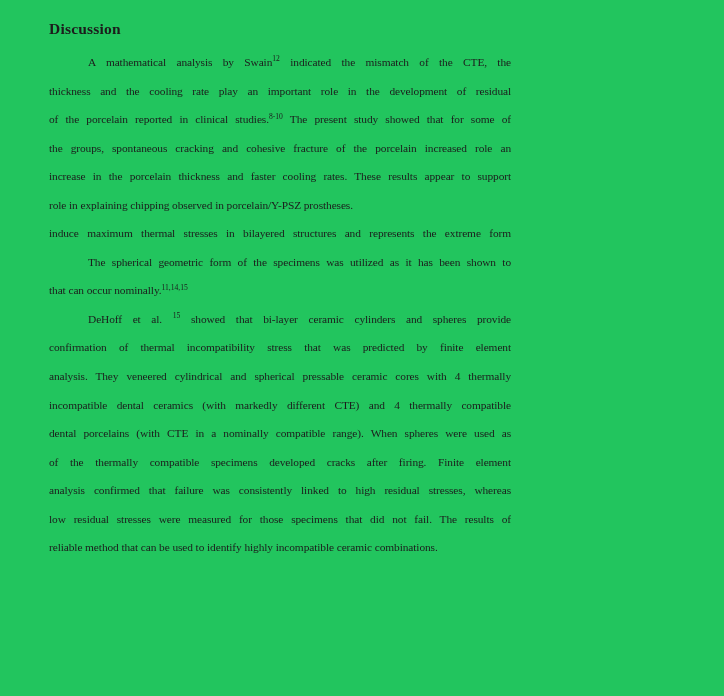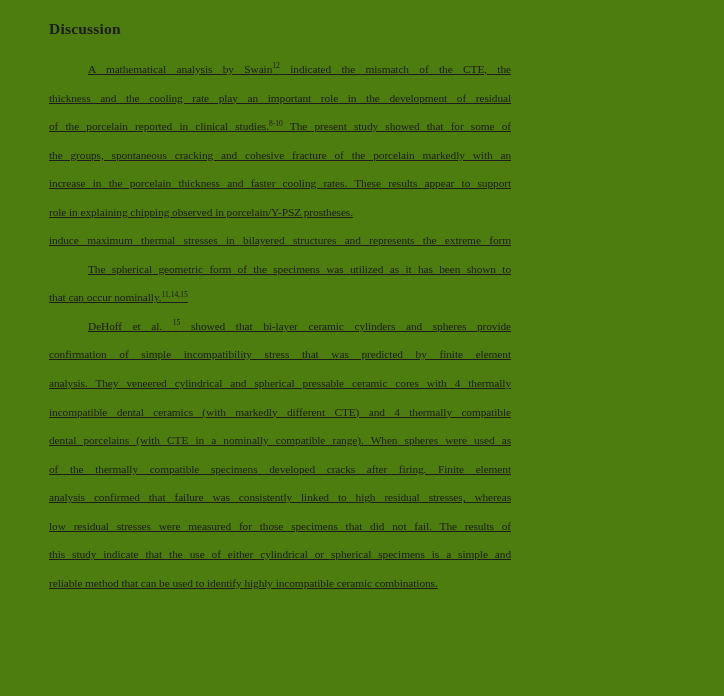--- a/index.html
+++ b/index.html
@@ -1,39 +1,38 @@
 <!DOCTYPE html>
 <html><head>
 <meta charset="utf-8">
 <style>
   html, body { margin: 0; padding: 0; background: #ffffff; }
   .page {
     position: relative;
     width: 724px;
     height: 696px;
-    background: #4d7c0f;
+    background: #22c55e;
     overflow: hidden;
     font-family: "Liberation Serif", serif;
     color: #1c1c1c;
   }
   .heading {
     position: absolute;
     left: 49px;
     top: 19px;
     font-size: 15.5px;
     font-weight: bold;
     letter-spacing: 0.2px;
     line-height: 20px;
   }
   .doc-body {
     position: absolute;
     left: 49px;
-    top: 55px;
+    top: 48px;
     width: 462px;
-    text-decoration: underline;
   }
   .line {
     font-size: 11.4px;
     letter-spacing: -0.1px;
     line-height: 28.55px;
     height: 28.55px;
     overflow: hidden;
     text-align: justify;
     white-space: normal;
   }
@@ -48,30 +47,29 @@
 </style>
 </head>
 <body>
 
 <div class="page">
   <div class="heading">Discussion</div>
   <div class="doc-body">
       <div class="line indent just"><span>A mathematical analysis by Swain</span><span class="sup">12</span><span> indicated the mismatch of the CTE, the</span></div>
       <div class="line just"><span>thickness and the cooling rate play an important role in the development of residual</span></div>
       <div class="line just"><span>of the porcelain reported in clinical studies.</span><span class="sup">8-10</span><span> The present study showed that for some of</span></div>
-      <div class="line just"><span>the groups, spontaneous cracking and cohesive fracture of the porcelain markedly with an</span></div>
+      <div class="line just"><span>the groups, spontaneous cracking and cohesive fracture of the porcelain increased role an</span></div>
       <div class="line just"><span>increase in the porcelain thickness and faster cooling rates. These results appear to support</span></div>
       <div class="line"><span>role in explaining chipping observed in porcelain/Y-PSZ prostheses.</span></div>
       <div class="line just"><span>induce maximum thermal stresses in bilayered structures and represents the extreme form</span></div>
       <div class="line indent just"><span>The spherical geometric form of the specimens was utilized as it has been shown to</span></div>
       <div class="line"><span>that can occur nominally.</span><span class="sup">11,14,15</span></div>
       <div class="line indent just"><span>DeHoff et al. </span><span class="sup">15</span><span> showed that bi-layer ceramic cylinders and spheres provide</span></div>
-      <div class="line just"><span>confirmation of simple incompatibility stress that was predicted by finite element</span></div>
+      <div class="line just"><span>confirmation of thermal incompatibility stress that was predicted by finite element</span></div>
       <div class="line just"><span>analysis. They veneered cylindrical and spherical pressable ceramic cores with 4 thermally</span></div>
       <div class="line just"><span>incompatible dental ceramics (with markedly different CTE) and 4 thermally compatible</span></div>
       <div class="line just"><span>dental porcelains (with CTE in a nominally compatible range). When spheres were used as</span></div>
       <div class="line just"><span>of the thermally compatible specimens developed cracks after firing. Finite element</span></div>
       <div class="line just"><span>analysis confirmed that failure was consistently linked to high residual stresses, whereas</span></div>
       <div class="line just"><span>low residual stresses were measured for those specimens that did not fail. The results of</span></div>
-      <div class="line just"><span>this study indicate that the use of either cylindrical or spherical specimens is a simple and</span></div>
       <div class="line"><span>reliable method that can be used to identify highly incompatible ceramic combinations.</span></div>
     </div>
 </div>
 
 </body></html>

